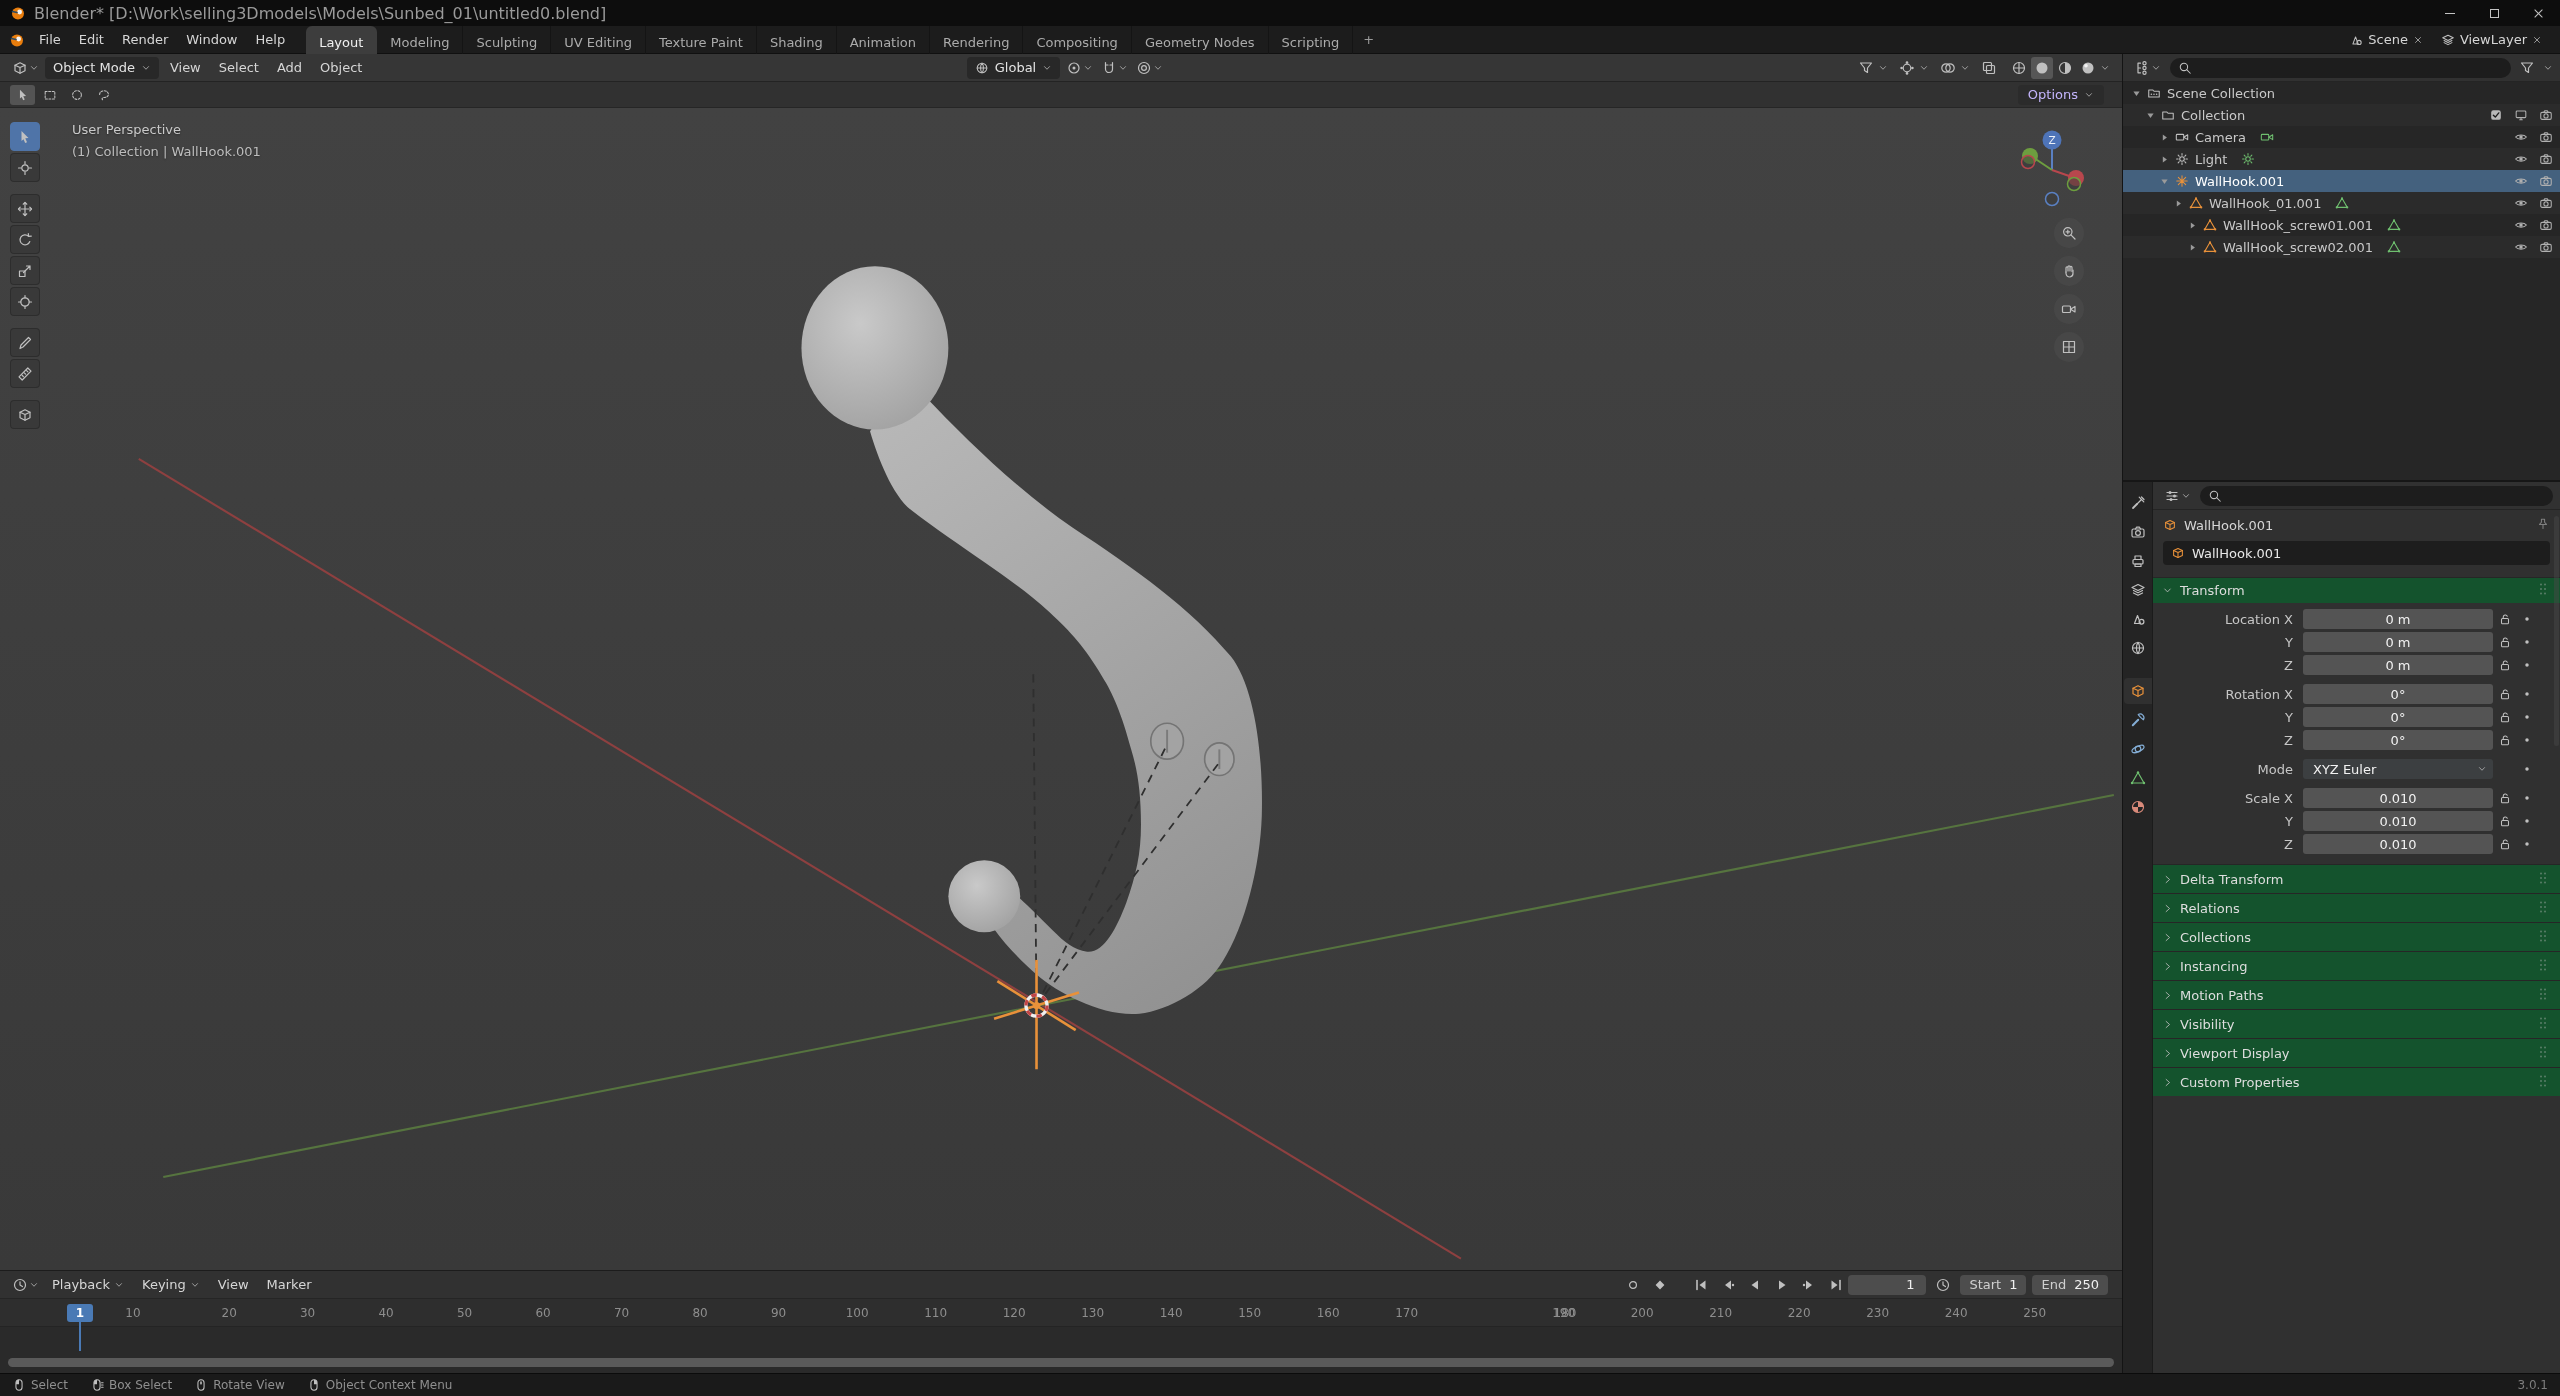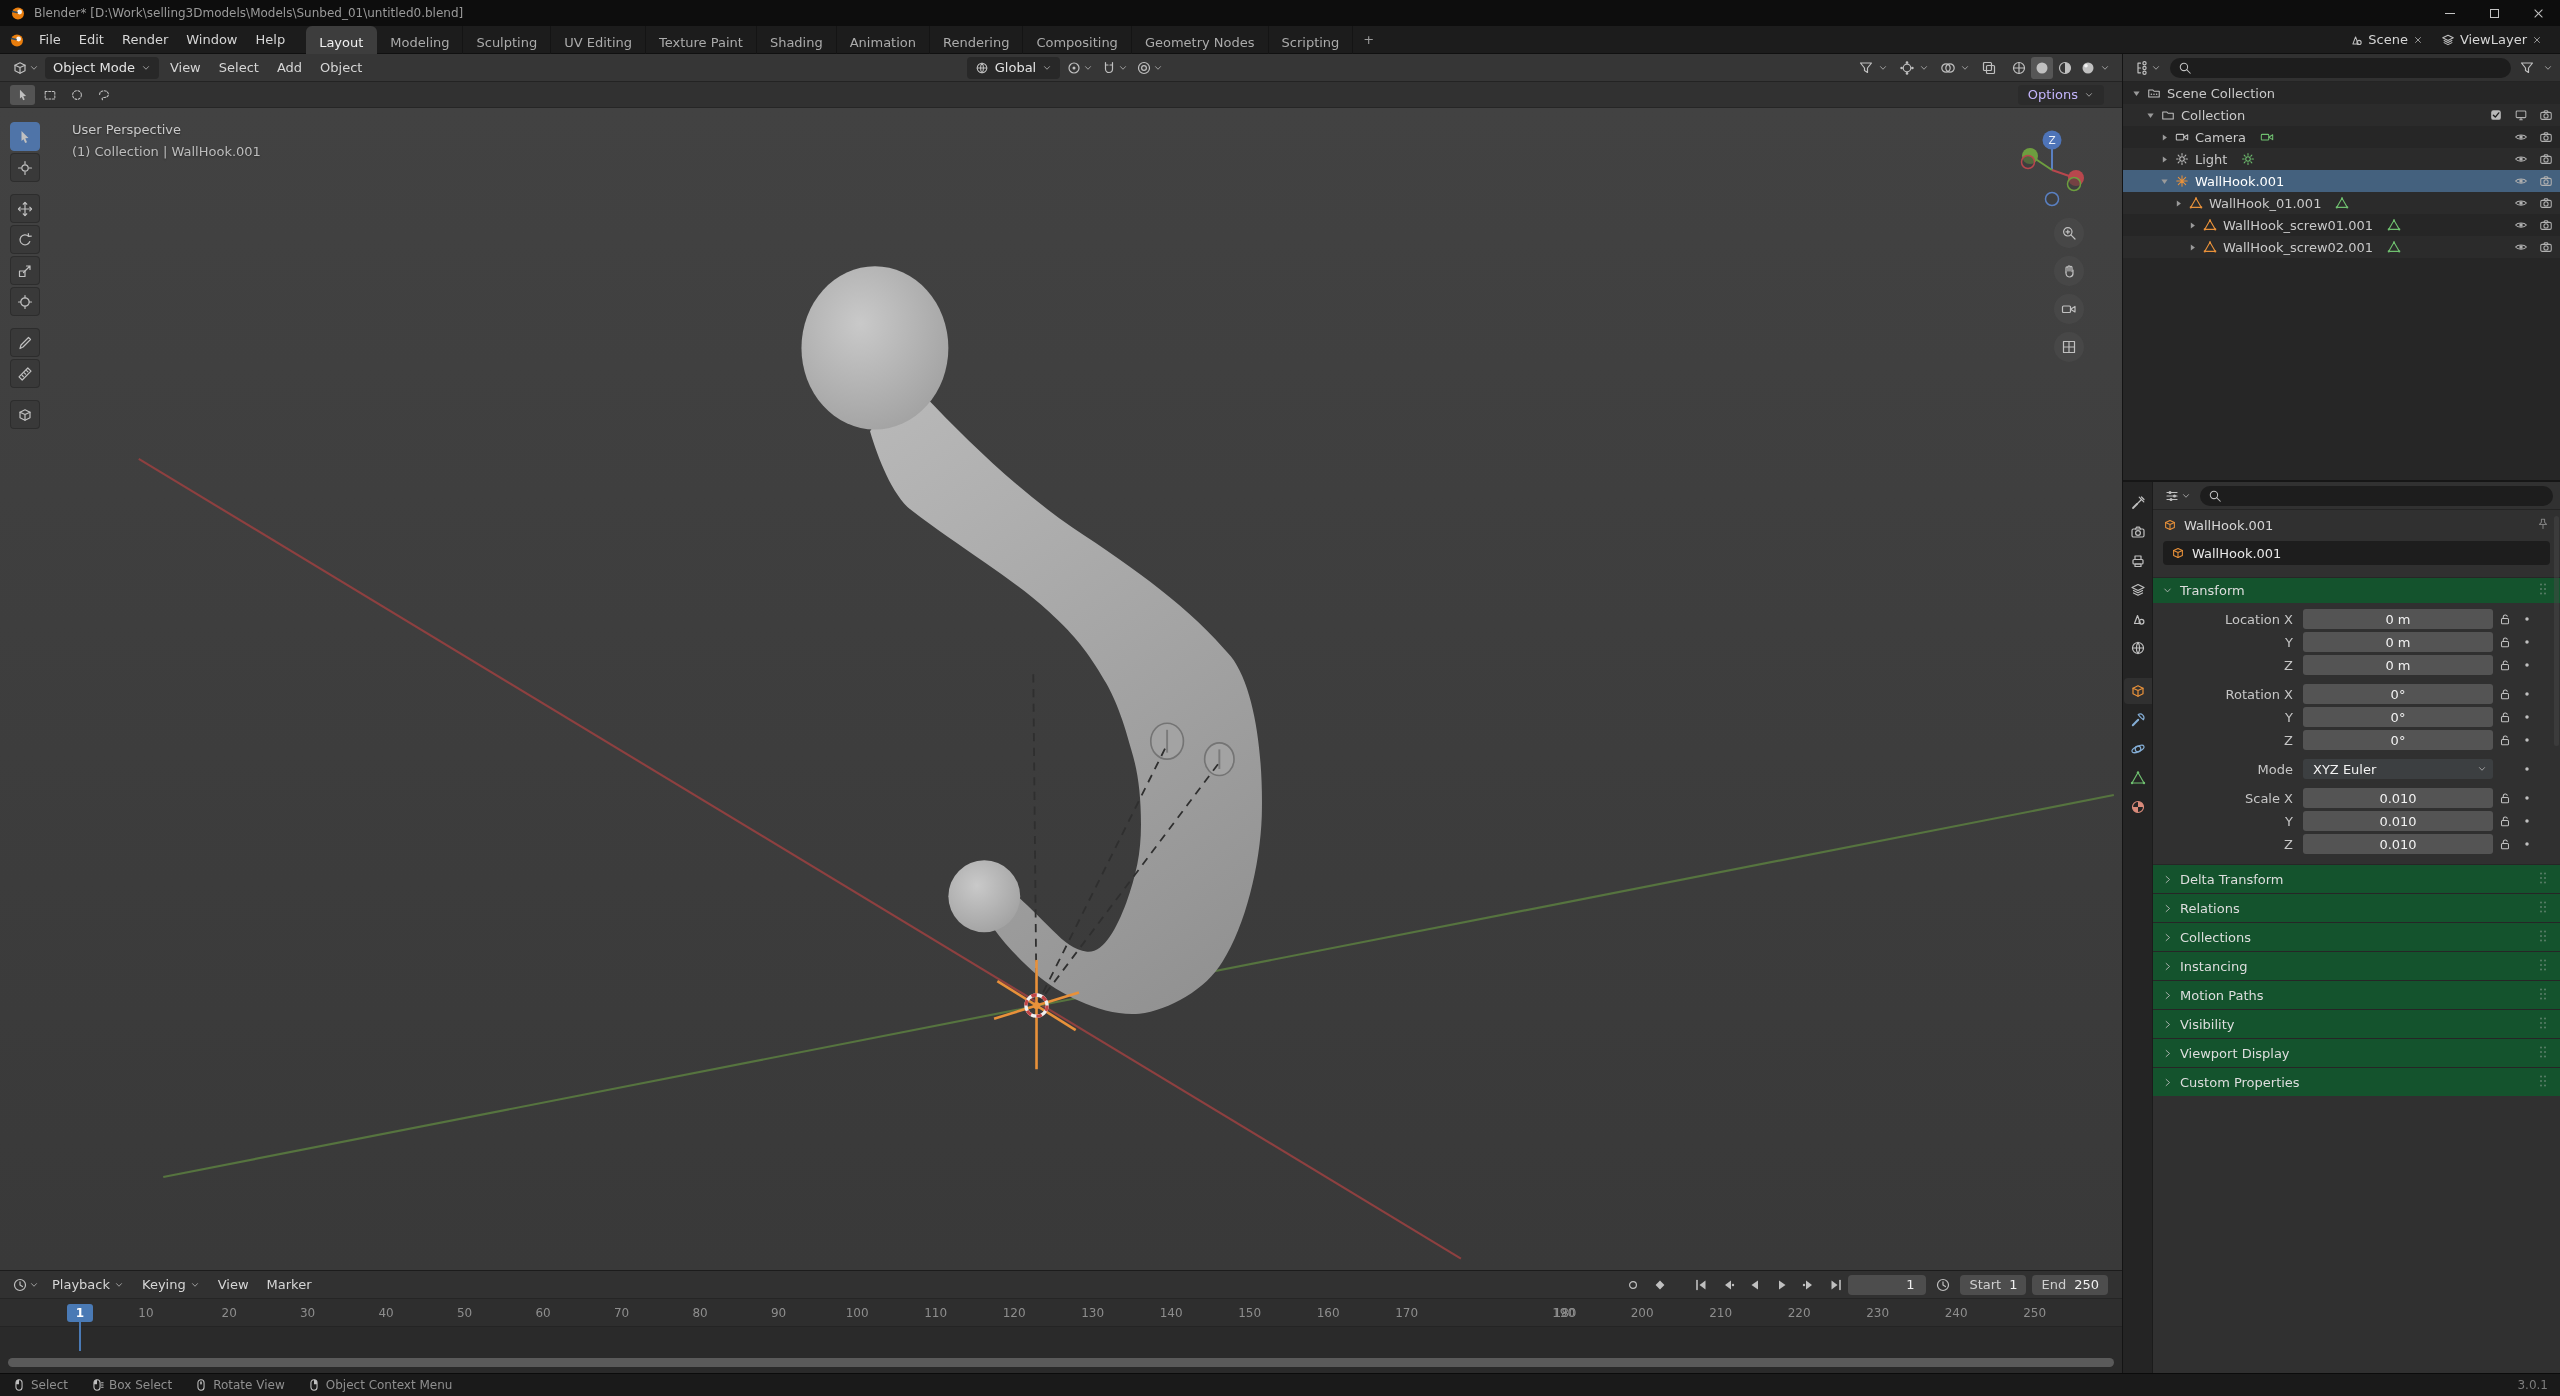--- a/index.html
+++ b/index.html
@@ -7,21 +7,21 @@
 body{font-family:"DejaVu Sans","Liberation Sans",sans-serif;font-size:13px;color:#d4d4d4;cursor:default}
 #root{width:2560px;height:1396px;display:flex;flex-direction:column;background:#1d1d1d;position:relative}
 .icn{display:inline-flex;color:#c0c0c0;line-height:0}
 .icn svg{width:16px;height:16px;fill:none;stroke:currentColor;stroke-width:1.2;stroke-linecap:round;stroke-linejoin:round}
 .icn.sm svg{width:14px;height:14px}
 .icn.xs svg{width:10px;height:10px}
 .icn.exp svg{width:11px;height:11px}
 
 #titlebar{height:26px;background:#0d0d0d;display:flex;align-items:center;flex:0 0 auto}
 #titlebar .logo{margin:0 8px 0 10px}
-#tb-title{font-size:12px;color:#9a9a9a;white-space:nowrap}
+#tb-title{font-size:16px;color:#9a9a9a;white-space:nowrap}
 #tb-controls{margin-left:auto;display:flex;height:100%}
 .win-btn{width:44px;display:flex;align-items:center;justify-content:center}
 .win-min-glyph{width:10px;height:1px;background:#c4c4c4}
 .win-max-glyph{width:9px;height:9px;border:1px solid #c4c4c4}
 .win-close-glyph{position:relative;width:11px;height:11px}
 .win-close-glyph::before,.win-close-glyph::after{content:"";position:absolute;left:5px;top:0;width:1.2px;height:11px;background:#c4c4c4}
 .win-close-glyph::before{transform:rotate(45deg)}
 .win-close-glyph::after{transform:rotate(-45deg)}
 
 #topbar{height:28px;background:#1c1c1c;display:flex;align-items:stretch;border-bottom:1px solid #101010;flex:0 0 auto}
@@ -732,21 +732,21 @@
             <div class="tl-field se-field">
               <span class="lab">End</span>
               <span>250</span>
             </div>
           </div>
         </div>
         <div id="ruler">
           <div id="playhead-box" style="left: 80px;">
               <span>1</span>
             </div>
-        <span class="tick" style="left:146px">10</span>
+        <span class="tick" style="left:133px">10</span>
             <span class="tick" style="left:229.2px">20</span>
             <span class="tick" style="left:307.6px">30</span>
             <span class="tick" style="left:386.1px">40</span>
             <span class="tick" style="left:464.6px">50</span>
             <span class="tick" style="left:543.1px">60</span>
             <span class="tick" style="left:621.6px">70</span>
             <span class="tick" style="left:700.1px">80</span>
             <span class="tick" style="left:778.6px">90</span>
             <span class="tick" style="left:857.1px">100</span>
             <span class="tick" style="left:935.6px">110</span>

